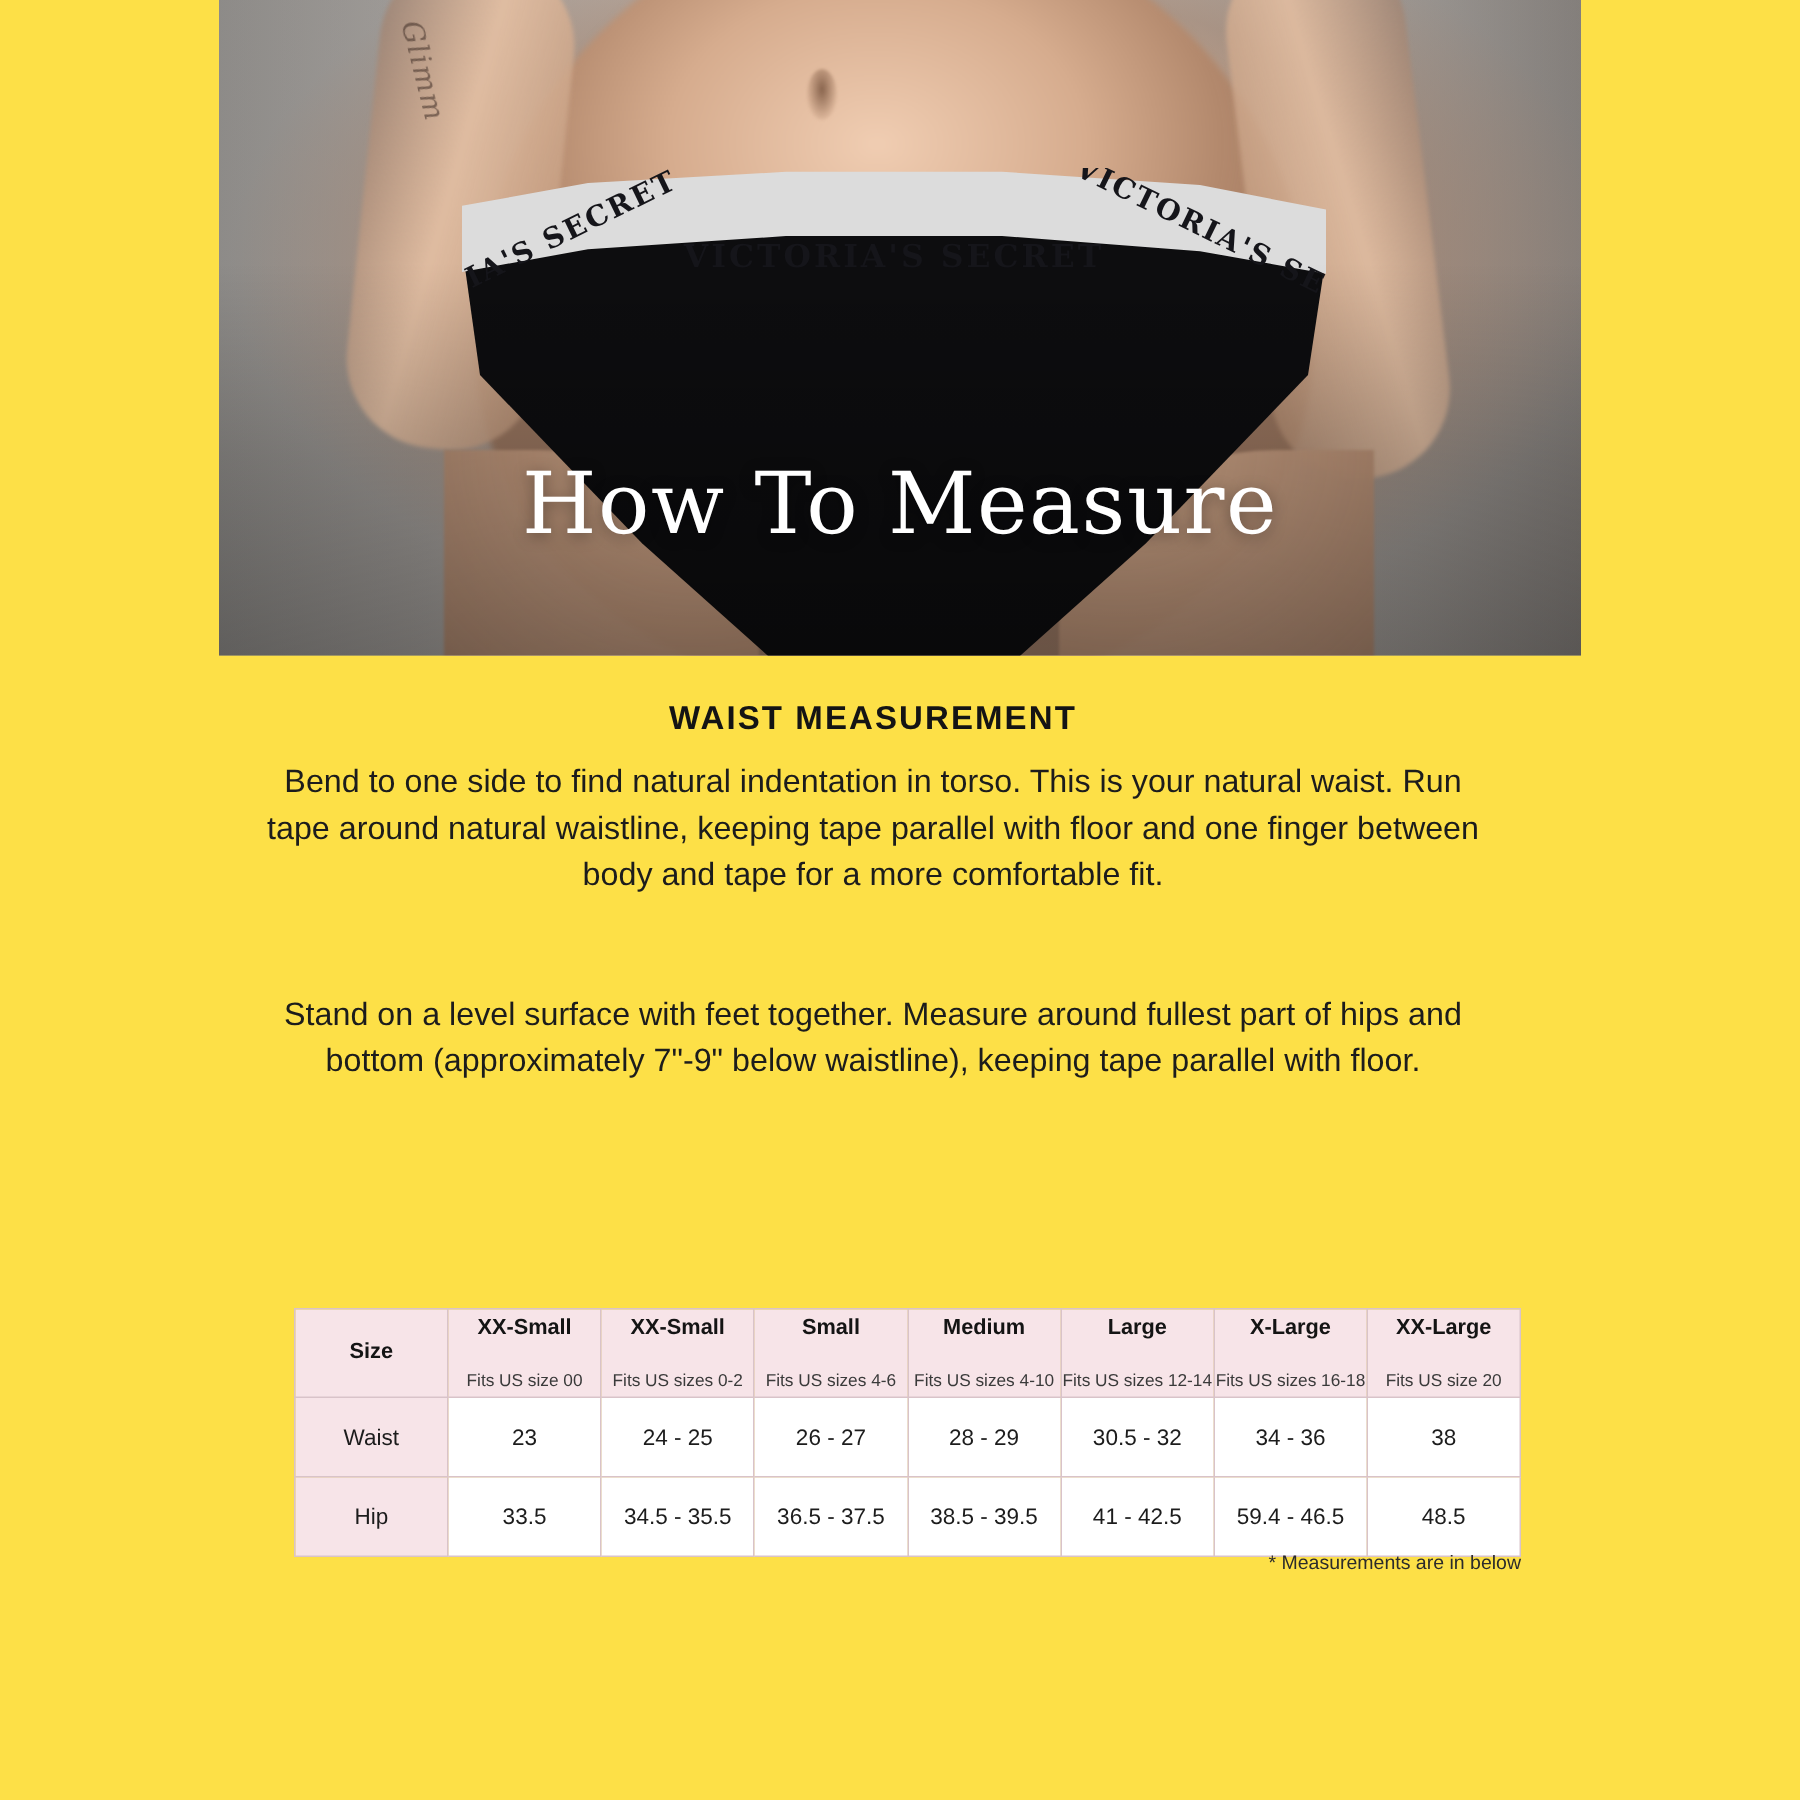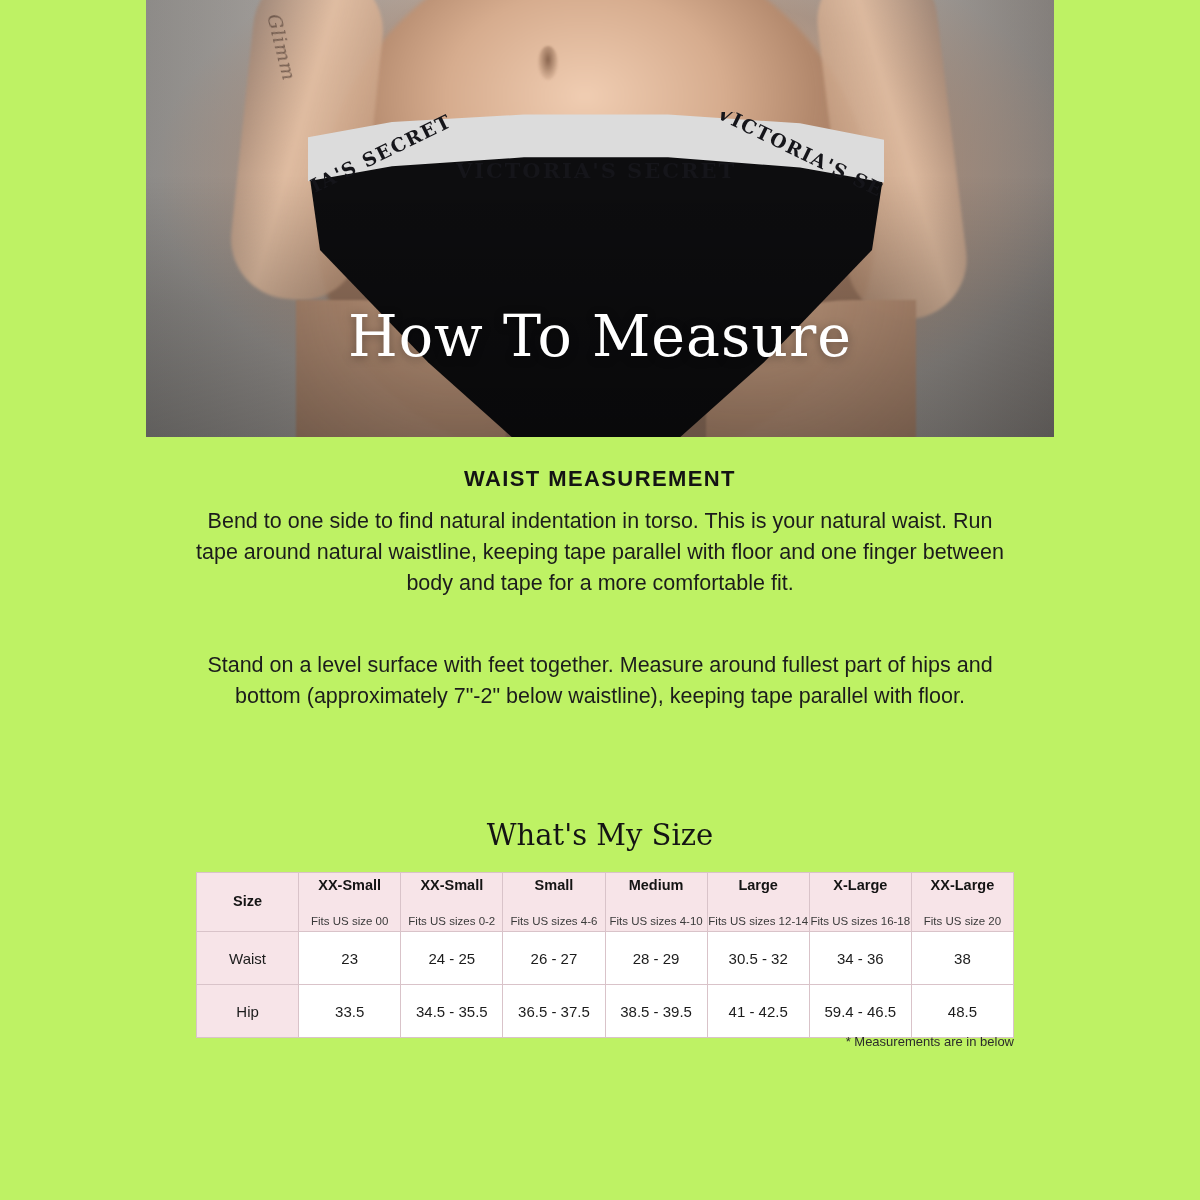--- a/index.html
+++ b/index.html
@@ -12,21 +12,21 @@
     height: 1200px;
     font-family: "Liberation Sans", sans-serif;
     color: #1a1a1a;
     overflow: hidden;
   }
 
   .page {
     position: relative;
     width: 1200px;
     height: 1200px;
-    background: #bef264;
+    background: #fde047;
   }
 
   
   .hero {
     position: absolute;
     left: 146px;
     top: 0;
     width: 908px;
     height: 437px;
     overflow: hidden;
@@ -195,36 +195,36 @@
     font-family: "DejaVu Serif", serif;
     font-size: 57px;
     color: #ffffff;
     letter-spacing: 1px;
     text-shadow: 0 2px 10px rgba(0,0,0,0.35);
   }
 
   
   .section {
     position: absolute;
-    left: 146px;
+    left: 128px;
     width: 908px;
     text-align: center;
   }
   .section-heading {
     font-size: 22px;
     font-weight: bold;
     letter-spacing: 1.4px;
     color: #141414;
     margin: 0 0 14px 0;
   }
   .section-body {
     font-size: 21.5px;
     line-height: 1.45;
     color: #1c1c1c;
-    margin: 0 auto;
+    margin: 11px auto;
     width: 810px;
   }
   #waist-section { top: 466px; }
   #hip-section  { top: 650px; }
 
   
   .size-title {
     position: absolute;
     left: 146px;
     top: 818px;
@@ -319,24 +319,23 @@
     <div class="hero-shade"></div>
     <div class="hero-title">How To Measure</div>
   </div>
 
   <div class="section" id="waist-section">
     <h2 class="section-heading">WAIST MEASUREMENT</h2>
     <p class="section-body">Bend to one side to find natural indentation in torso. This is your natural waist. Run tape around natural waistline, keeping tape parallel with floor and one finger between body and tape for a more comfortable fit.</p>
   </div>
 
   <div class="section" id="hip-section">
-    <p class="section-body">Stand on a level surface with feet together. Measure around fullest part of hips and bottom (approximately 7"-2" below waistline), keeping tape parallel with floor.</p>
+    <p class="section-body">Stand on a level surface with feet together. Measure around fullest part of hips and bottom (approximately 7"-9" below waistline), keeping tape parallel with floor.</p>
   </div>
 
-  <div class="size-title">What's My Size</div>
 
   <div class="table-wrap">
     <table class="sizes">
       <thead>
         <tr>
           <th class="first">
             <span class="col-name">Size</span>
           </th>
           <th>
             <span class="col-name">XX-Small</span>

